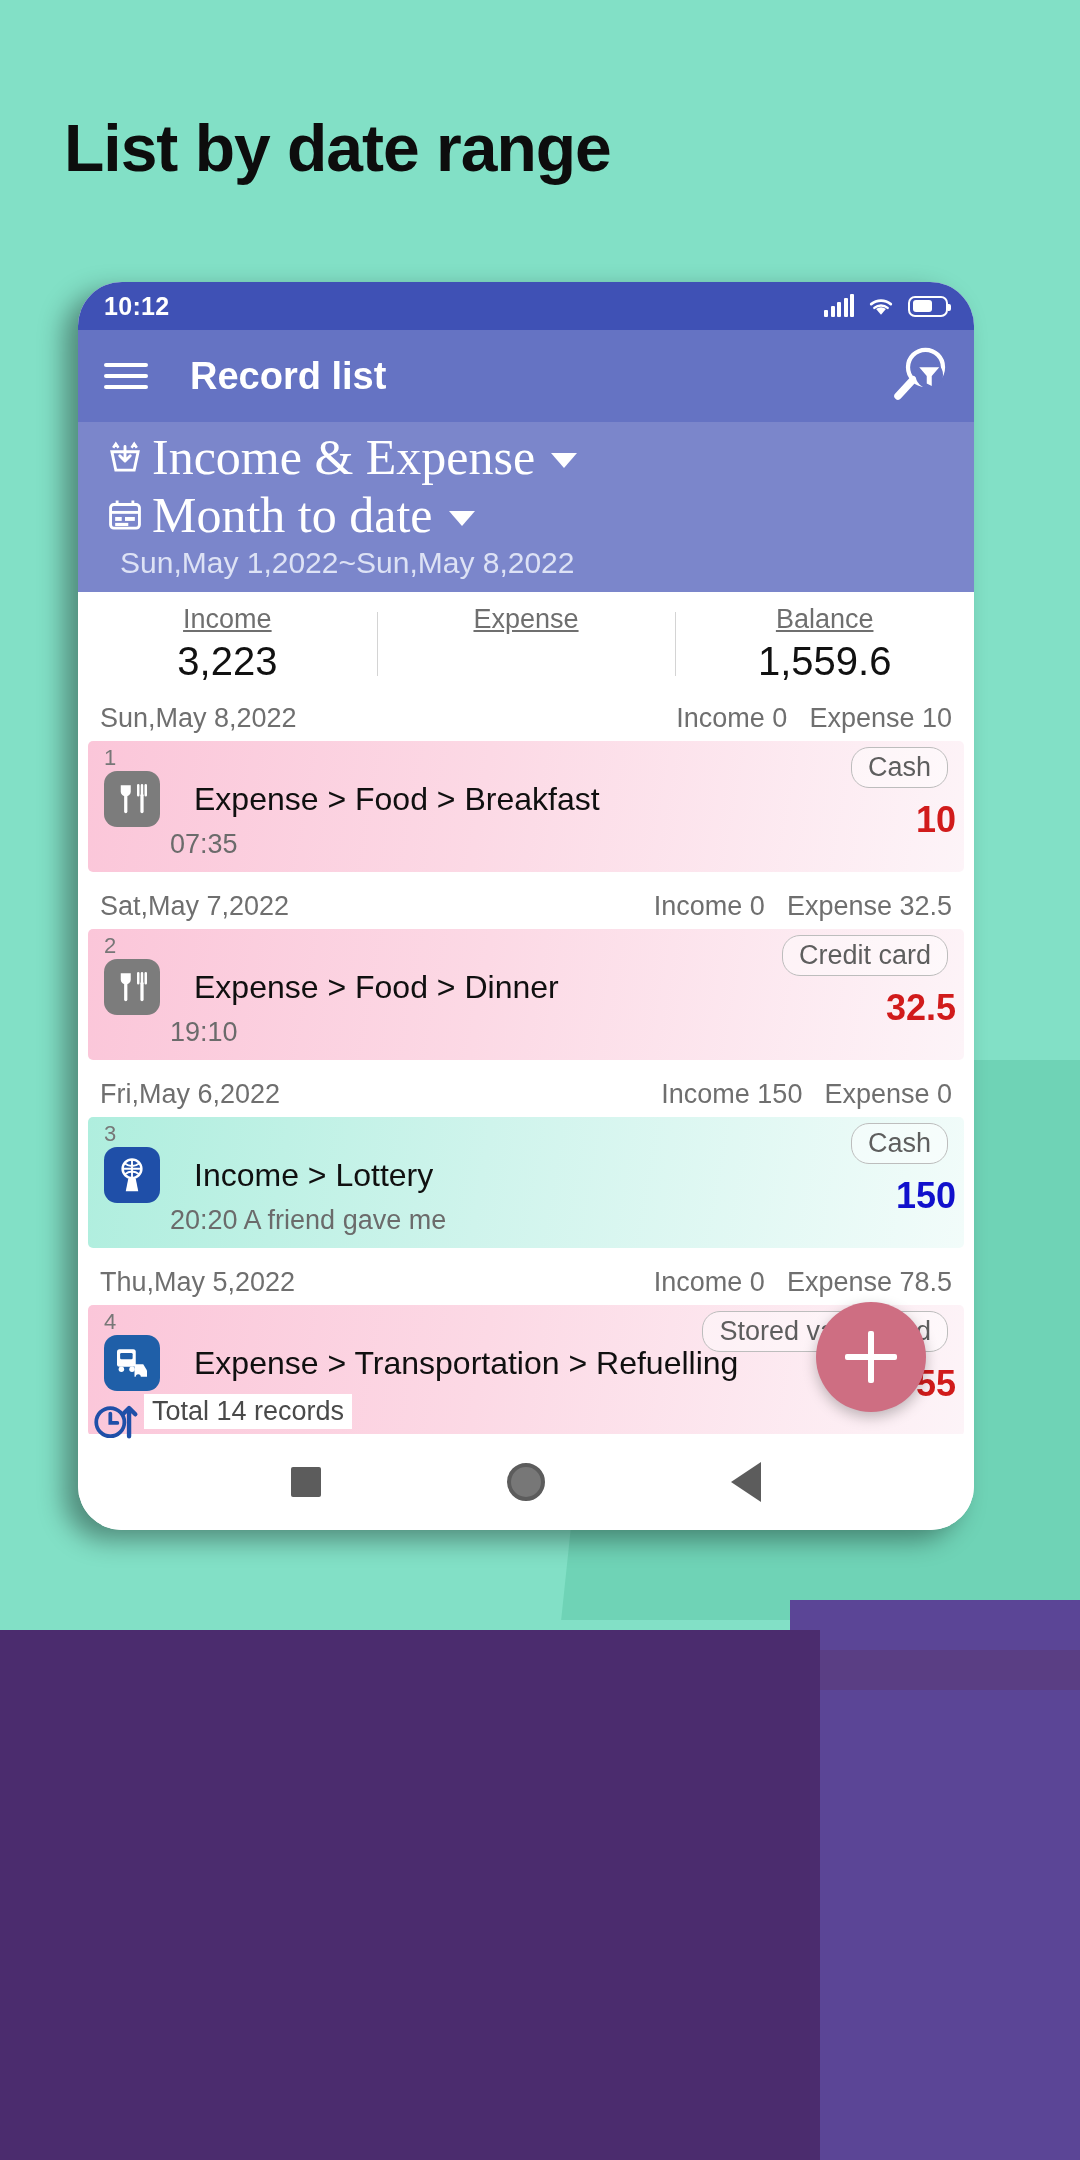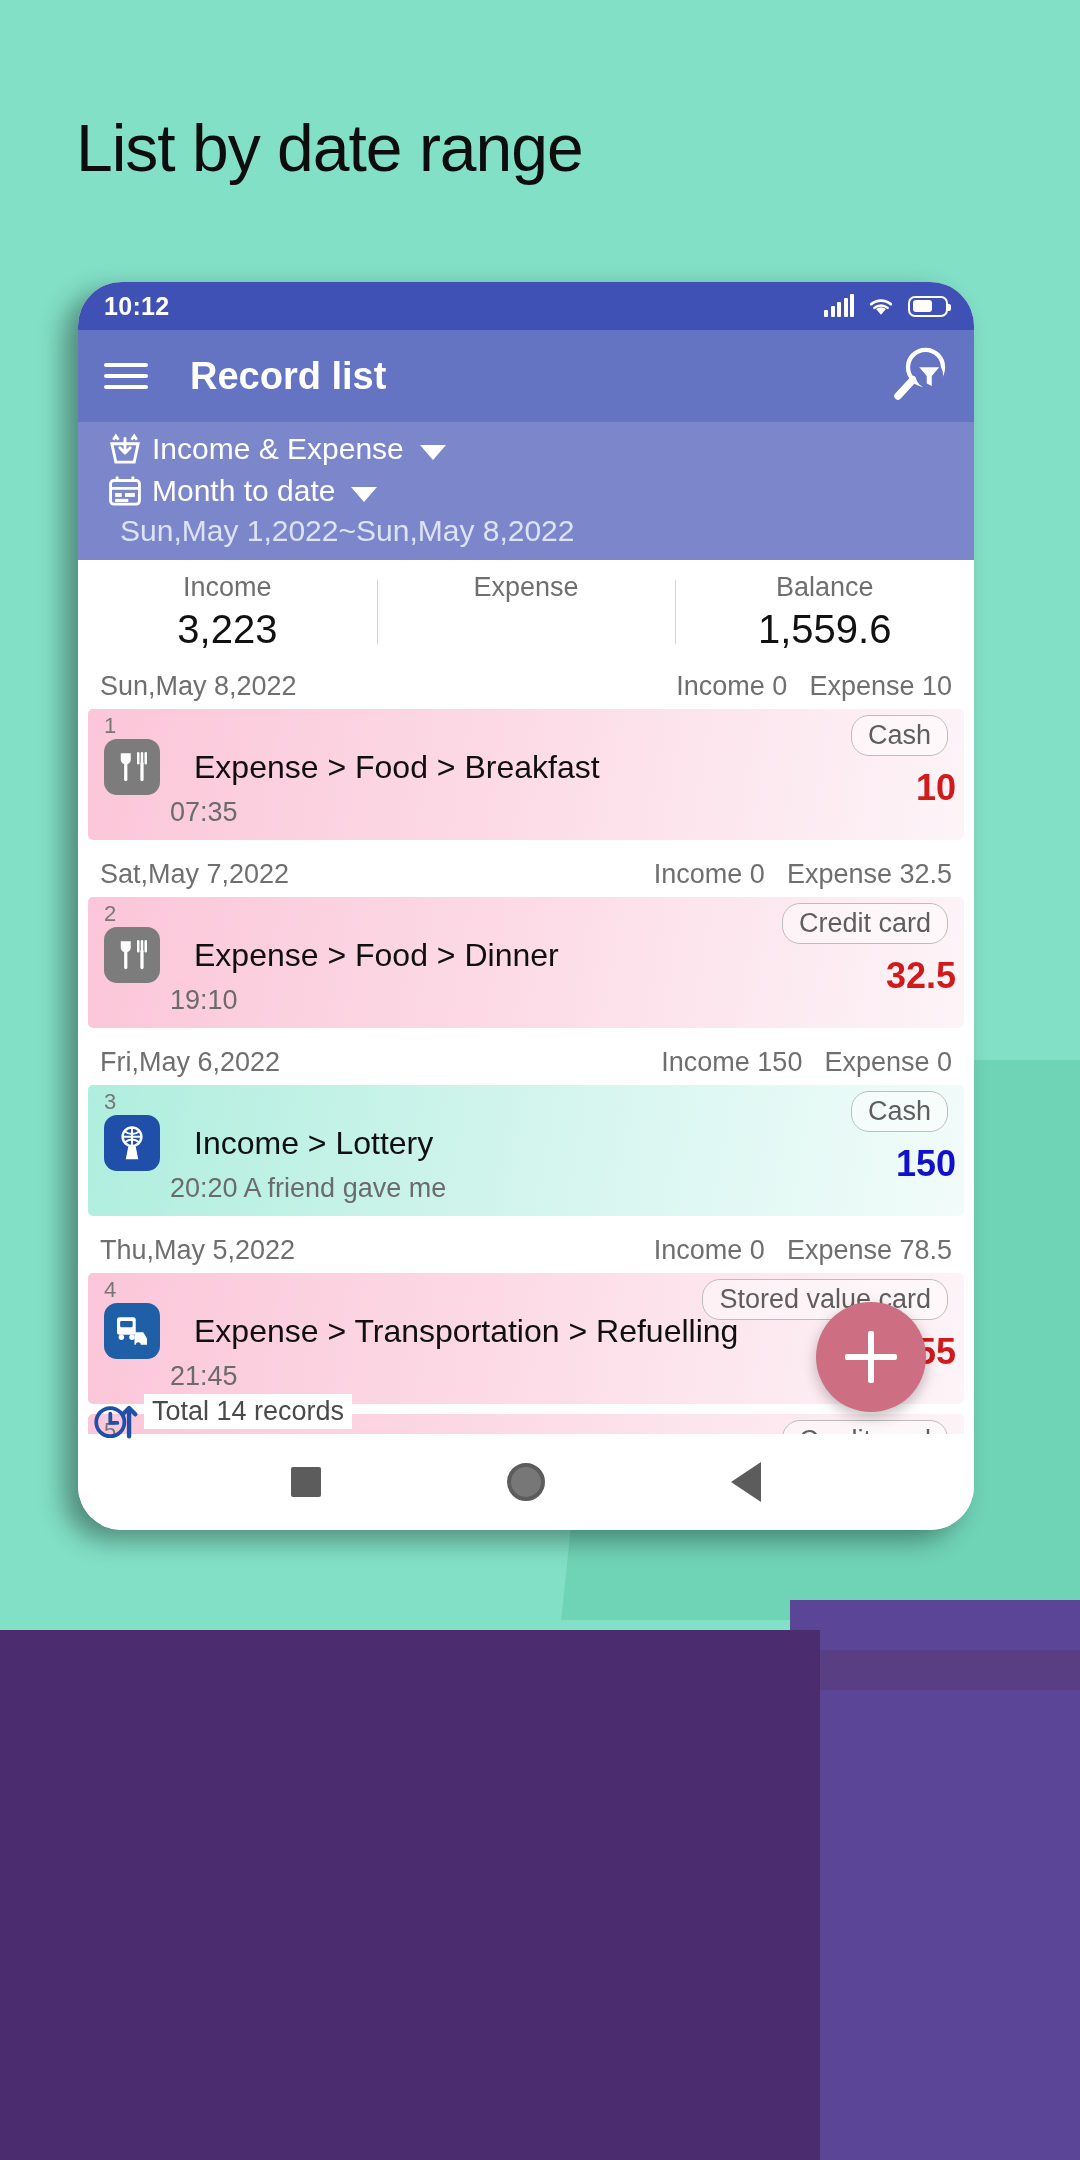--- a/index.html
+++ b/index.html
@@ -31,23 +31,23 @@
   }
   .bg-shape-band{
     position:absolute; left:0px; top:1650px;
     width:1080px; height:40px;
     background:#5A3E84;
   }
 
   
   .page-heading{
     position:absolute;
-    left:76px; top:110px;
+    left:64px; top:110px;
     font-size:66px;
-    font-weight:normal;
+    font-weight:bold;
     color:#0d0d0d;
     letter-spacing:-1px;
     white-space:nowrap;
   }
 
   
   .phone{
     position:absolute;
     left:78px; top:282px;
     width:896px; height:1248px;
@@ -108,40 +108,40 @@
   .search-filter{ width:60px;height:60px; cursor:pointer;}
 
   
   .filterpanel{
     background:#7B86CB;
     padding:6px 26px 12px 26px;
     flex:0 0 auto;
   }
   .frow{ display:flex; align-items:center; color:#fff; }
   .frow .fic{ width:42px;height:42px;flex:0 0 auto; margin-right:6px;}
-  .frow .ftxt{ font-size:30px; font-weight:500; }
+  .frow .ftxt{ font-size:50px; font-weight:500;font-family:Liberation Serif, serif; }
   .caret{
     width:0;height:0;border-left:13px solid transparent;border-right:13px solid transparent;
     border-top:15px solid #fff; margin-left:16px; margin-top:6px;
   }
   .daterange{
     color:#DDE2F5; font-size:30px; margin-top:2px; padding-left:16px;
   }
 
   
   .summary{
     display:flex; background:#fff; flex:0 0 auto;
     padding:12px 0 10px 0;
   }
   .sumcell{ flex:1; text-align:center; position:relative;}
   .sumcell + .sumcell:before{
     content:""; position:absolute; left:0; top:8px; bottom:8px;
     width:1px; background:#d4d4d4;
   }
-  .sumlabel{ font-size:27px; color:#6f6f6f; }
+  .sumlabel{ font-size:27px; color:#6f6f6f;text-decoration:underline; }
   .sumvalue{ font-size:40px; color:#111; margin-top:4px;}
 
   
   .list{ flex:1; overflow:hidden; background:#fff; position:relative;}
   .datehdr{
     display:flex; justify-content:space-between; align-items:center;
     padding:9px 22px 7px 22px;
     font-size:27px; color:#6f6f6f;
     background:#fff;
   }

